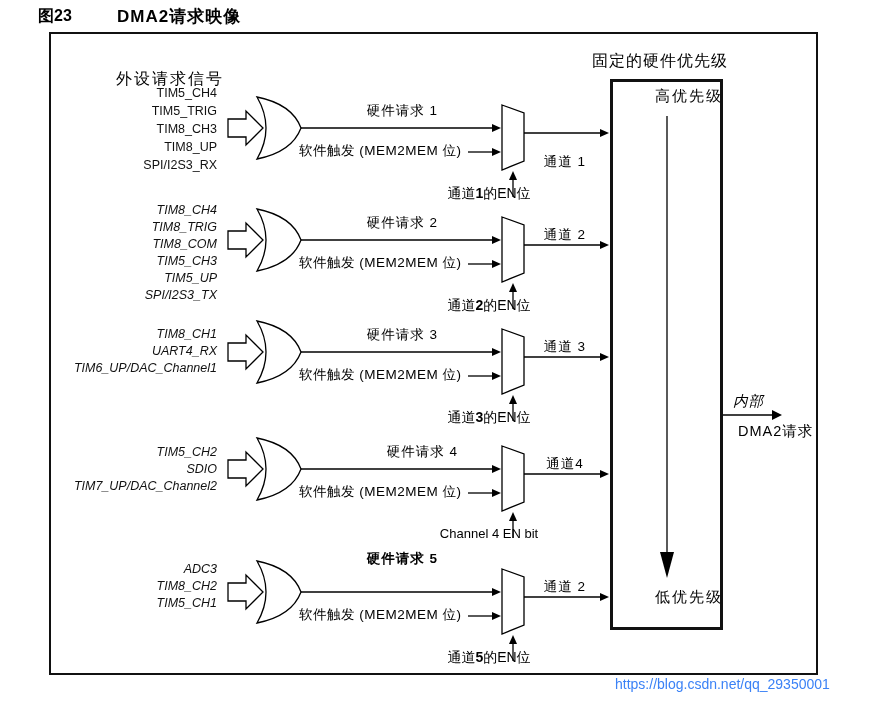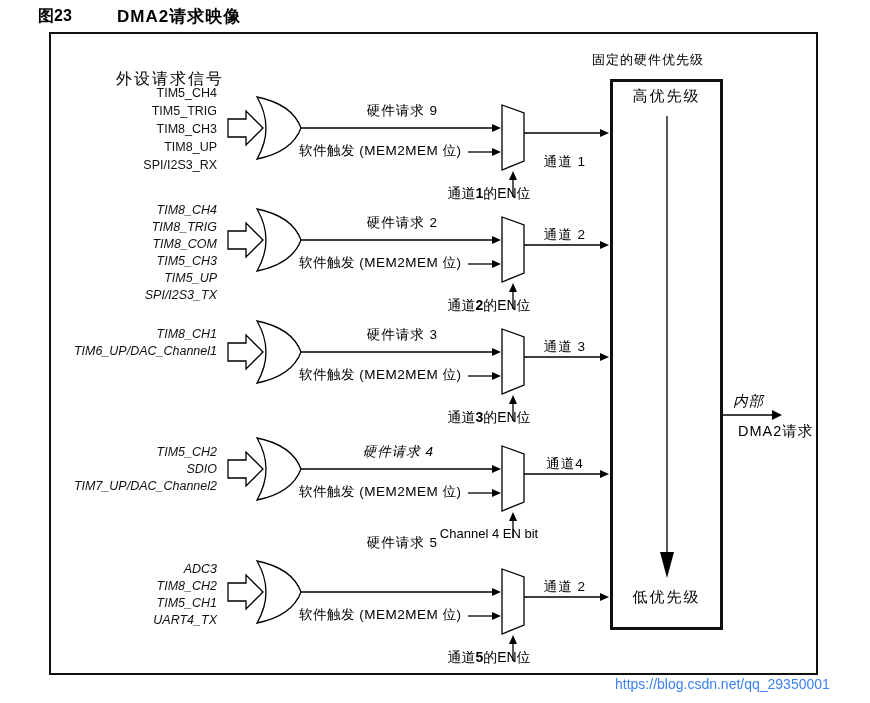--- a/index.html
+++ b/index.html
@@ -7,22 +7,22 @@
     position:relative; width:870px; height:703px; background:#ffffff;
     font-family:"Liberation Sans", sans-serif; color:#000;
     overflow:hidden;
   }
   .abs{position:absolute;}
   .fig-label{font-size:16px;font-weight:bold;}
   .fig-title{font-size:17px;font-weight:bold;letter-spacing:1px;}
   .frame{border:2px solid #111; box-sizing:border-box; background:#fff;}
   .prio-box{border:3px solid #111; box-sizing:border-box; background:#fff;}
   .hdr{font-size:16px; letter-spacing:2px;margin-top:24px;}
-  .prio-hdr{font-size:13px; letter-spacing:1px;}
-  .prio-lbl{font-size:15px; letter-spacing:2px; text-align:center; width:113px;}
+  .prio-hdr{font-size:16px; letter-spacing:1px;}
+  .prio-lbl{font-size:15px; letter-spacing:2px; text-align:right; width:113px;}
   .sig{font-size:12.5px; text-align:right; width:162px; color:#111; white-space:nowrap;}
   .lh18 div{line-height:18px;} .lh17 div{line-height:17px;font-style:italic;}
   .hw-lbl{font-size:13.5px; width:165px; text-align:center; letter-spacing:1px; white-space:nowrap;}
   .sw-lbl{font-size:13.5px; white-space:nowrap; letter-spacing:0.5px;}
   .ch-lbl{font-size:13.5px; width:86px; text-align:center; letter-spacing:1px; white-space:nowrap;}
   .en-lbl{font-size:14px; width:150px; text-align:center; white-space:nowrap;}
   .out-lbl{font-size:14.5px; letter-spacing:1px; white-space:nowrap;}
   .wm{font-size:14px; color:#3b82f6; white-space:nowrap;}
   svg{position:absolute; left:0; top:0; pointer-events:none;}
   svg path, svg polygon, svg line{vector-effect:non-scaling-stroke;}
@@ -50,21 +50,21 @@
   <div class="abs wm" style="left:615px;top:676px;">https://blog.csdn.net/qq_29350001</div>
 
   <div>
     <div class="abs sig lh18" style="left:55px;top:84px;">
       <div>TIM5_CH4</div>
       <div>TIM5_TRIG</div>
       <div>TIM8_CH3</div>
       <div>TIM8_UP</div>
       <div>SPI/I2S3_RX</div>
     </div>
-    <div class="abs hw-lbl" style="left:320px;top:102px;">硬件请求 9</div>
+    <div class="abs hw-lbl" style="left:320px;top:102px;">硬件请求 1</div>
     <div class="abs sw-lbl" style="left:299px;top:142px;">软件触发 (MEM2MEM 位)</div>
     <div class="abs ch-lbl" style="left:522px;top:114px;margin-top:39px;">通道 1</div>
     <div class="abs en-lbl" style="left:414px;top:185px;"><span>通道</span><b>1</b><span>的EN位</span></div>
   </div>
 
   <div>
     <div class="abs sig lh17" style="left:55px;top:202px;">
       <div>TIM8_CH4</div>
       <div>TIM8_TRIG</div>
       <div>TIM8_COM</div>
@@ -74,48 +74,48 @@
     </div>
     <div class="abs hw-lbl" style="left:320px;top:214px;">硬件请求 2</div>
     <div class="abs sw-lbl" style="left:299px;top:254px;">软件触发 (MEM2MEM 位)</div>
     <div class="abs ch-lbl" style="left:522px;top:226px;">通道 2</div>
     <div class="abs en-lbl" style="left:414px;top:297px;"><span>通道</span><b>2</b><span>的EN位</span></div>
   </div>
 
   <div>
     <div class="abs sig lh17" style="left:55px;top:326px;">
       <div>TIM8_CH1</div>
+      <div>UART4_RX</div>
       <div>TIM6_UP/DAC_Channel1</div>
     </div>
     <div class="abs hw-lbl" style="left:320px;top:326px;">硬件请求 3</div>
     <div class="abs sw-lbl" style="left:299px;top:366px;">软件触发 (MEM2MEM 位)</div>
     <div class="abs ch-lbl" style="left:522px;top:338px;">通道 3</div>
     <div class="abs en-lbl" style="left:414px;top:409px;"><span>通道</span><b>3</b><span>的EN位</span></div>
   </div>
 
   <div>
     <div class="abs sig lh17" style="left:55px;top:444px;">
       <div>TIM5_CH2</div>
       <div>SDIO</div>
       <div>TIM7_UP/DAC_Channel2</div>
     </div>
-    <div class="abs hw-lbl" style="left:316px;top:443px;font-style:italic;">硬件请求 4</div>
+    <div class="abs hw-lbl" style="left:340px;top:443px;">硬件请求 4</div>
     <div class="abs sw-lbl" style="left:299px;top:483px;">软件触发 (MEM2MEM 位)</div>
     <div class="abs ch-lbl" style="left:522px;top:455px;">通道4</div>
     <div class="abs en-lbl" style="left:414px;top:526px;font-size:13px;text-align:center;"><span>Channel 4 EN bit</span><b></b><span></span></div>
   </div>
 
   <div>
     <div class="abs sig lh17" style="left:55px;top:561px;">
       <div>ADC3</div>
       <div>TIM8_CH2</div>
       <div>TIM5_CH1</div>
-      <div>UART4_TX</div>
     </div>
-    <div class="abs hw-lbl" style="left:320px;top:534px;">硬件请求 5</div>
+    <div class="abs hw-lbl" style="left:320px;top:550px;font-weight:bold;">硬件请求 5</div>
     <div class="abs sw-lbl" style="left:299px;top:606px;">软件触发 (MEM2MEM 位)</div>
     <div class="abs ch-lbl" style="left:522px;top:578px;">通道 2</div>
     <div class="abs en-lbl" style="left:414px;top:649px;"><span>通道</span><b>5</b><span>的EN位</span></div>
   </div>
 
   <svg width="870" height="703" viewBox="0 0 870 703">
     <g fill="none" stroke="#000" stroke-width="1.3">
 
       <path d="M228,119 L246,119 L246,111 L263,128 L246,145 L246,137 L228,137 Z" fill="#fff"></path>
       <path d="M257,97 Q292,104 301,128 Q292,152 257,159 Q275,128 257,97 Z" fill="#fff"></path>

